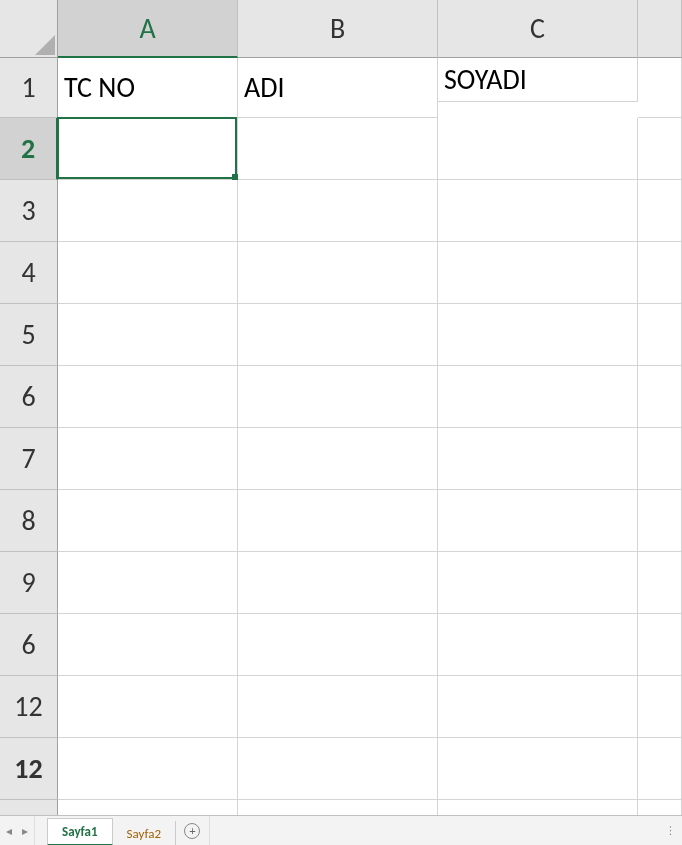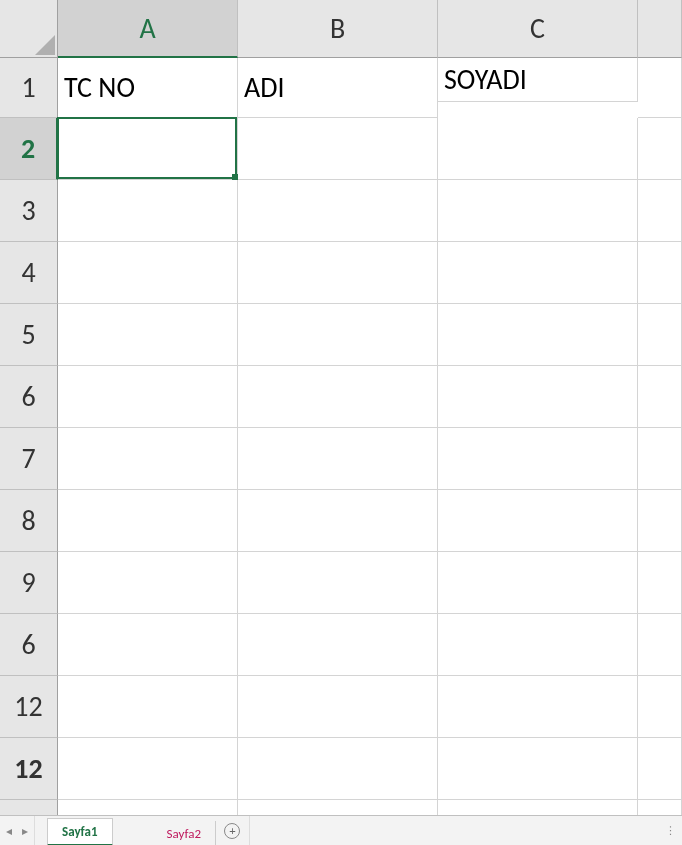--- a/index.html
+++ b/index.html
@@ -123,27 +123,26 @@
   .tab-nav-btn {
     color: #888;
     font-size: 12px;
     cursor: pointer;
     user-select: none;
   }
   .sheet-tabs {
     display: flex;
     align-items: flex-end;
     padding-left: 12px;
-    gap: 40px;
   }
   .sheet-tab {
     padding: 5px 14px 5px 14px;
     background: #f3f3f3;
     border-right: 1px solid #ccc;
-    color: #be185d;
+    color: #a16207;
     cursor: pointer;
     position: relative;
     top: 1px;
   }
   .sheet-tab.active {
     background: #fff;
     border-top: 1px solid #ccc;
     border-left: 1px solid #ccc;
     border-bottom: 2px solid #217346;
     font-weight: 700;

